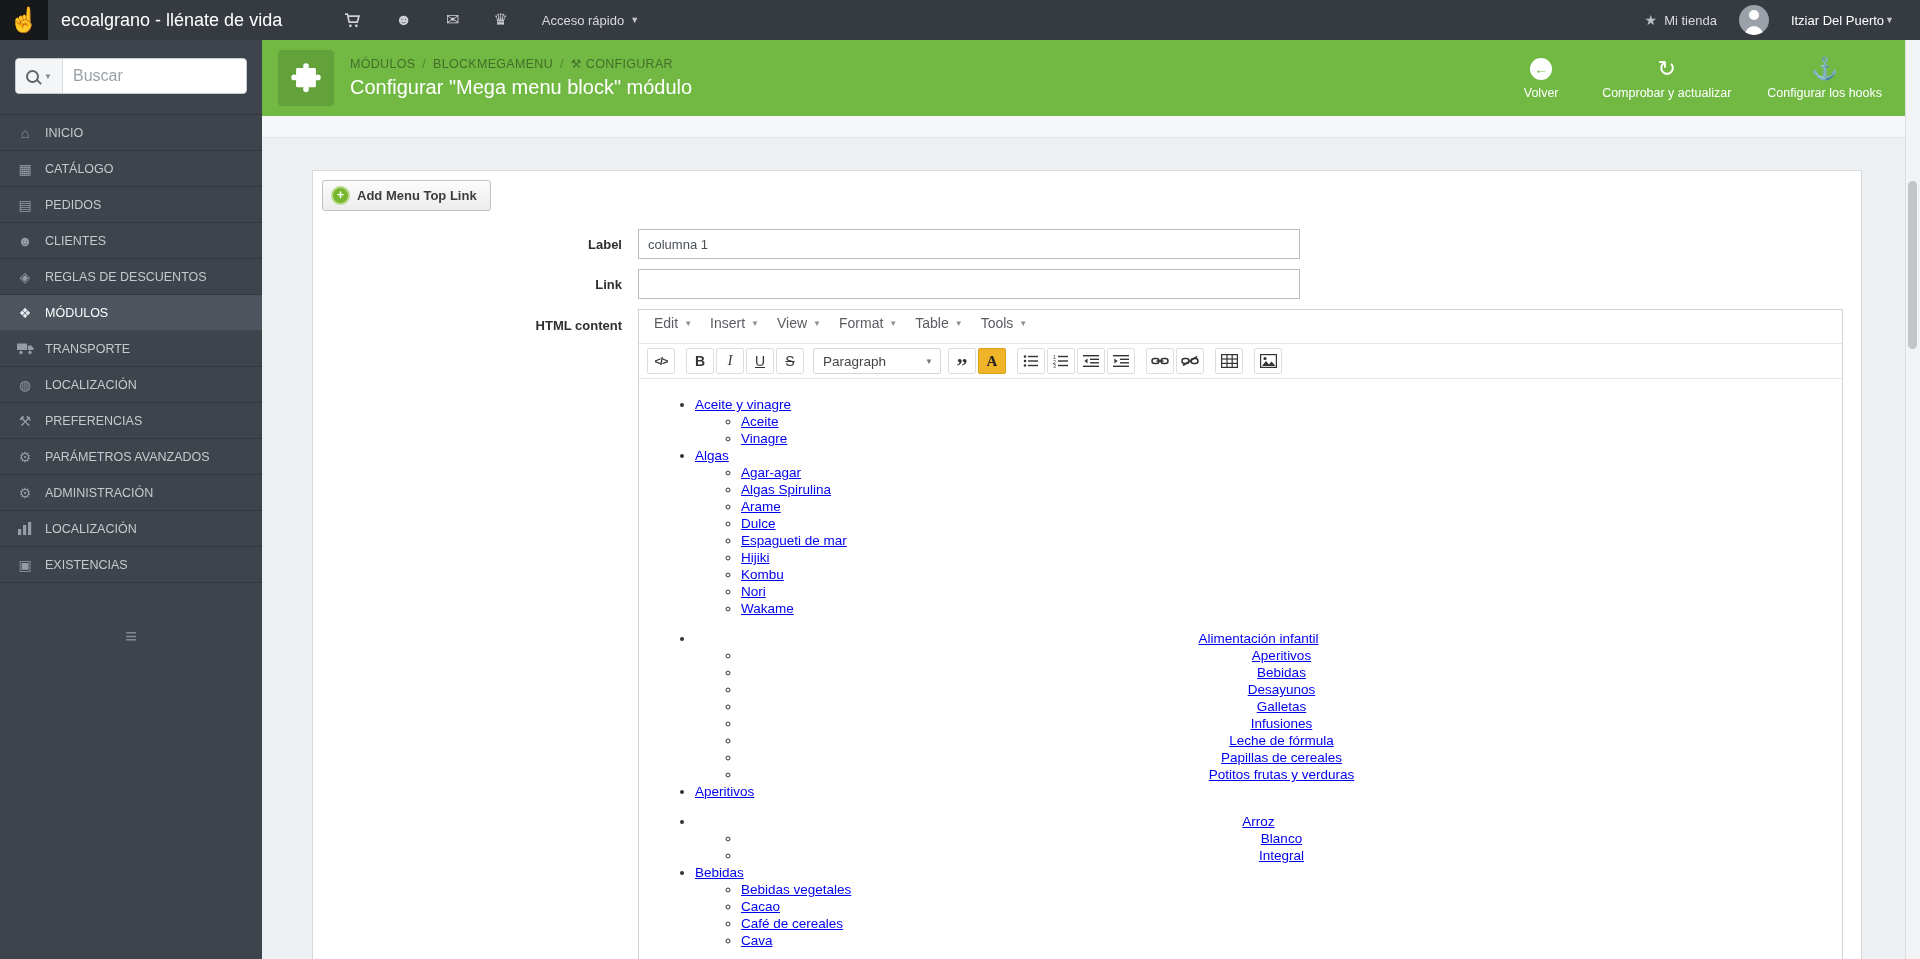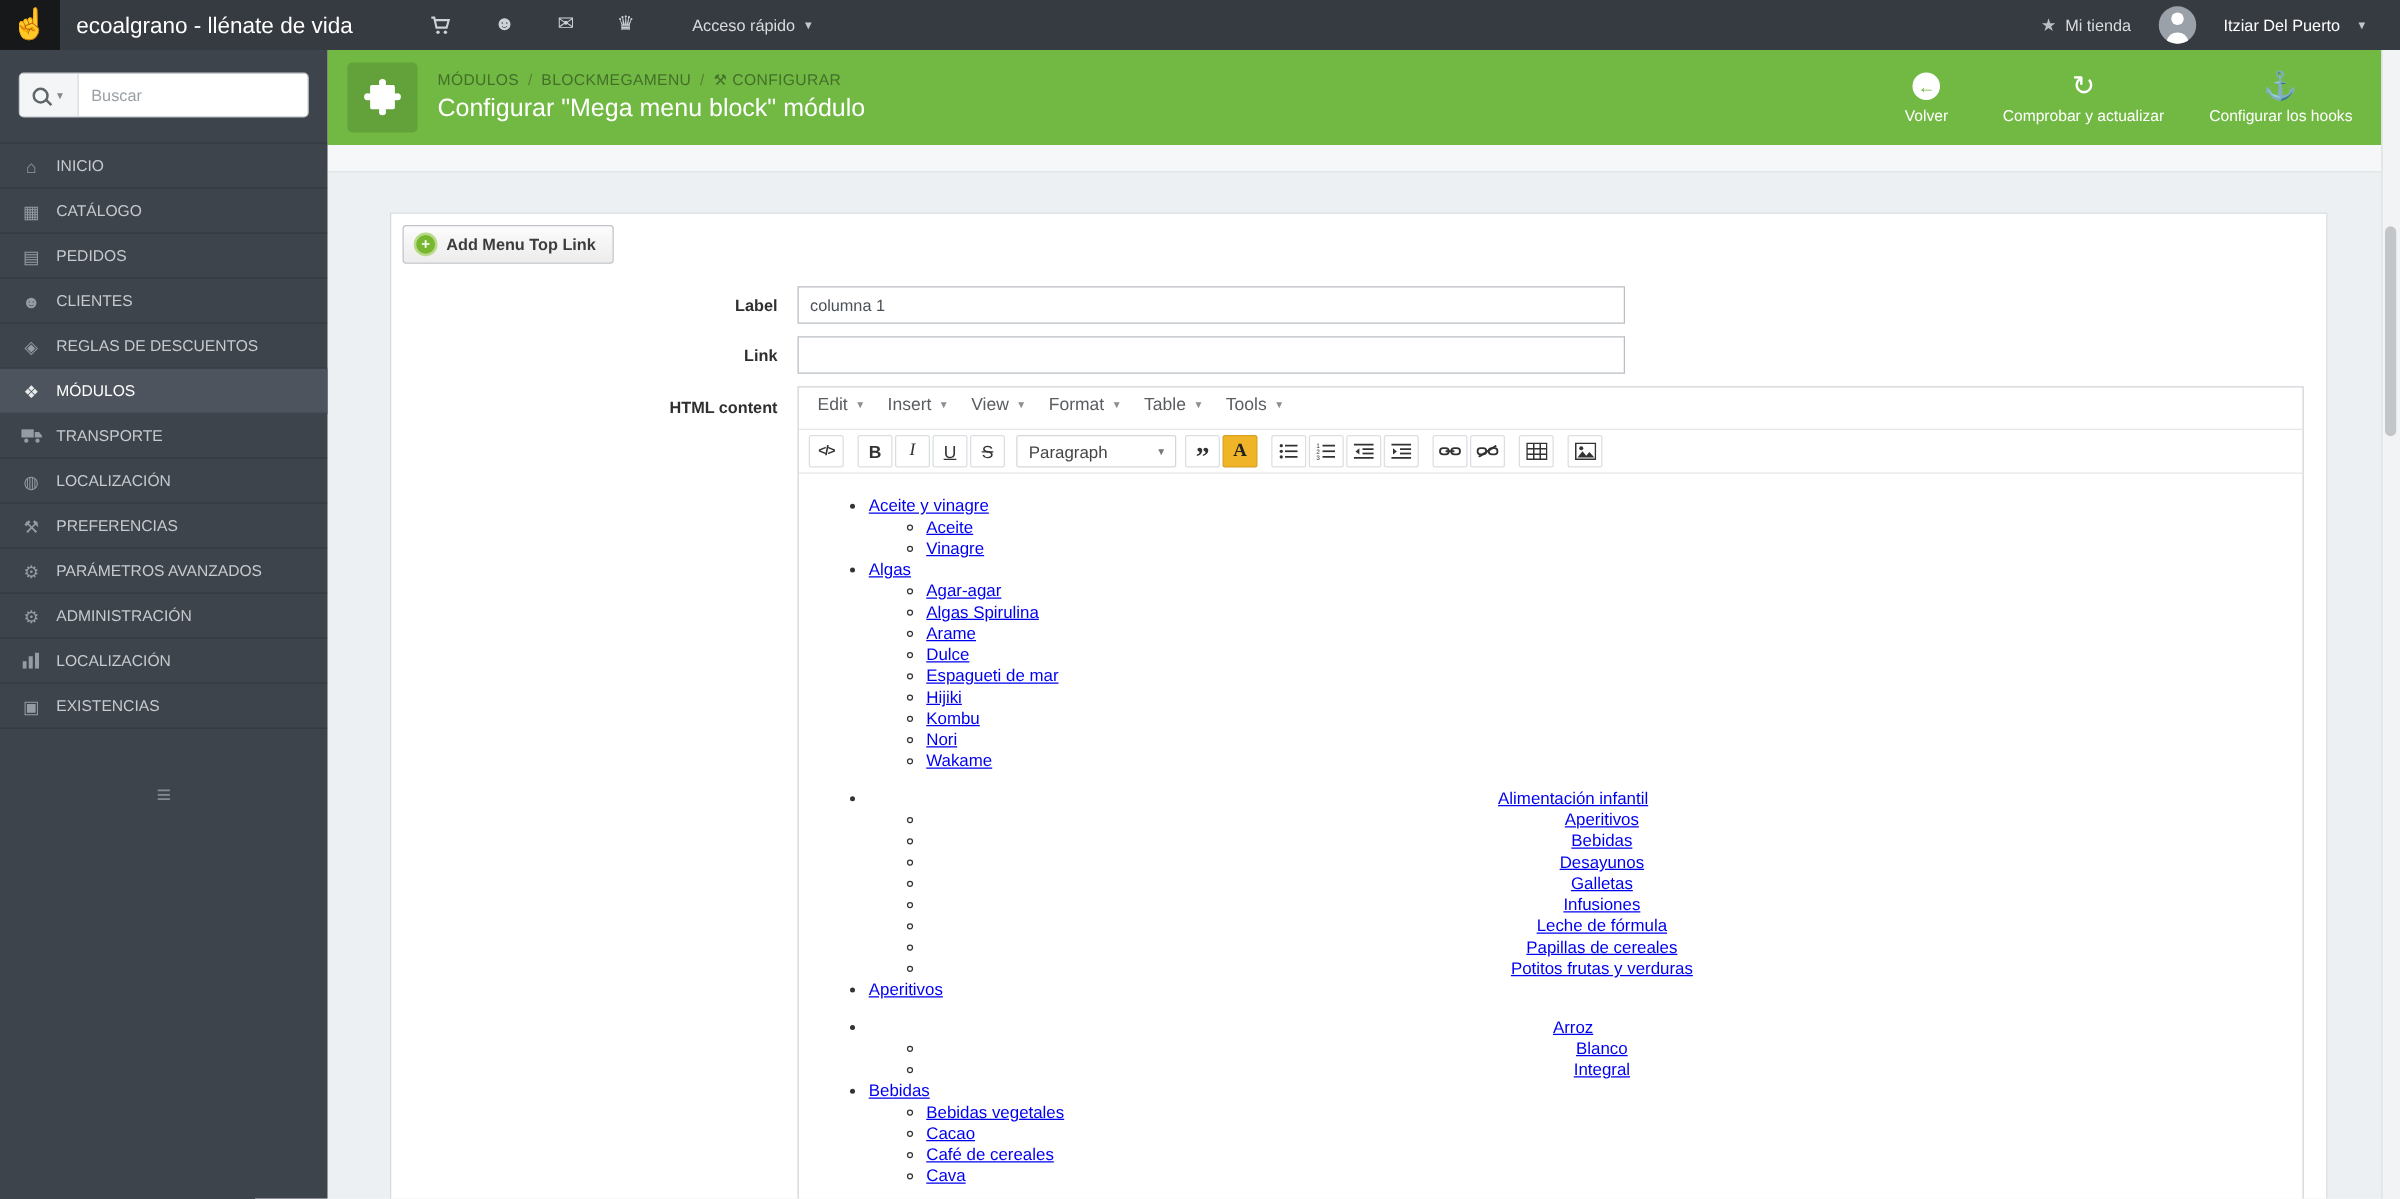--- a/index.html
+++ b/index.html
@@ -9,40 +9,40 @@
     -webkit-font-smoothing:antialiased;
   }
   
   .topbar{position:absolute;top:0;left:0;width:1920px;height:40px;background:#363a41;
     display:flex;align-items:center;color:#fff;z-index:30;}
   .logo-box{width:48px;height:40px;background:#17181a;display:flex;align-items:center;justify-content:center;flex:0 0 auto;cursor:pointer;}
   .hand{color:#cf4436;font-size:24px;line-height:1;}
   .shop-name{font-size:18px;color:#fff;margin-left:13px;white-space:nowrap;cursor:pointer;}
   .tb-icons{display:flex;align-items:center;gap:34px;margin-left:62px;}
   .tb-icon{color:#cdd1d6;font-size:16px;line-height:1;display:inline-flex;align-items:center;cursor:pointer;}
-  .quick-access{margin-left:46px;font-size:13px;color:#d8dbde;display:flex;align-items:center;gap:6px;cursor:pointer;}
+  .quick-access{margin-left:34px;font-size:13px;color:#d8dbde;display:flex;align-items:center;gap:6px;cursor:pointer;}
   .caret{font-size:9px;color:#c3c7cc;}
   .tb-right{margin-left:auto;display:flex;align-items:center;gap:22px;padding-right:26px;}
   .my-shop{display:flex;align-items:center;gap:7px;font-size:13px;color:#d8dbde;cursor:pointer;}
   .star{color:#b9bec4;font-size:14px;}
   .avatar{width:30px;height:30px;border-radius:50%;background:#9aa1a8;position:relative;overflow:hidden;flex:0 0 auto;}
   .avatar::before{content:"";position:absolute;top:5px;left:10px;width:10px;height:10px;border-radius:50%;background:#fff;}
   .avatar::after{content:"";position:absolute;bottom:-3px;left:6px;width:18px;height:12px;border-radius:9px 9px 0 0;background:#fff;}
-  .user-menu{display:flex;align-items:center;gap:13px;font-size:13px;color:#fff;cursor:pointer;}
+  .user-menu{display:flex;align-items:center;gap:1px;font-size:13px;color:#fff;cursor:pointer;}
 
   
   .sidebar{position:absolute;top:40px;left:0;bottom:0;width:262px;background:#3e444c;z-index:20;}
   .search-box{margin:18px 15px 20px 15px;height:34px;background:#fff;border:1px solid #c6cace;border-radius:4px;
     display:flex;align-items:center;overflow:hidden;}
   .search-left{width:46px;height:100%;display:flex;align-items:center;justify-content:center;gap:5px;
     background:#f4f5f6;border-right:1px solid #d9dcdf;cursor:pointer;flex:0 0 auto;}
   .mag{width:9px;height:9px;border:2px solid #5f6569;border-radius:50%;position:relative;display:inline-block;}
   .mag::after{content:"";position:absolute;width:6px;height:2px;background:#5f6569;transform:rotate(45deg);right:-5px;bottom:-2px;}
   .search-caret{font-size:8px;color:#85898d;}
-  .search-input{border:none;outline:none;flex:1;height:100%;padding:0 10px;font-size:13px;color:#555;
+  .search-input{border:none;outline:none;flex:1;height:100%;padding:0 10px;font-size:16px;color:#555;
     font-family:"Liberation Sans",sans-serif;background:transparent;}
   .search-input::placeholder{color:#9aa0a5;}
   .nav-item{height:35px;display:flex;align-items:center;gap:11px;padding:0 10px 0 16px;
     font-size:12.5px;color:#c6cace;border-bottom:1px solid rgba(0,0,0,0.15);cursor:pointer;white-space:nowrap;}
   .nav-item:first-child{border-top:1px solid rgba(0,0,0,0.15);}
   .nav-item.active{background:#4d545d;color:#fff;}
   .nav-icon{width:18px;display:inline-flex;justify-content:center;color:#959ca3;font-size:14px;line-height:1;}
   .nav-item.active .nav-icon{color:#e8eaec;}
   .collapse-toggle{margin-top:42px;text-align:center;color:#858b92;font-size:20px;cursor:pointer;}
 

